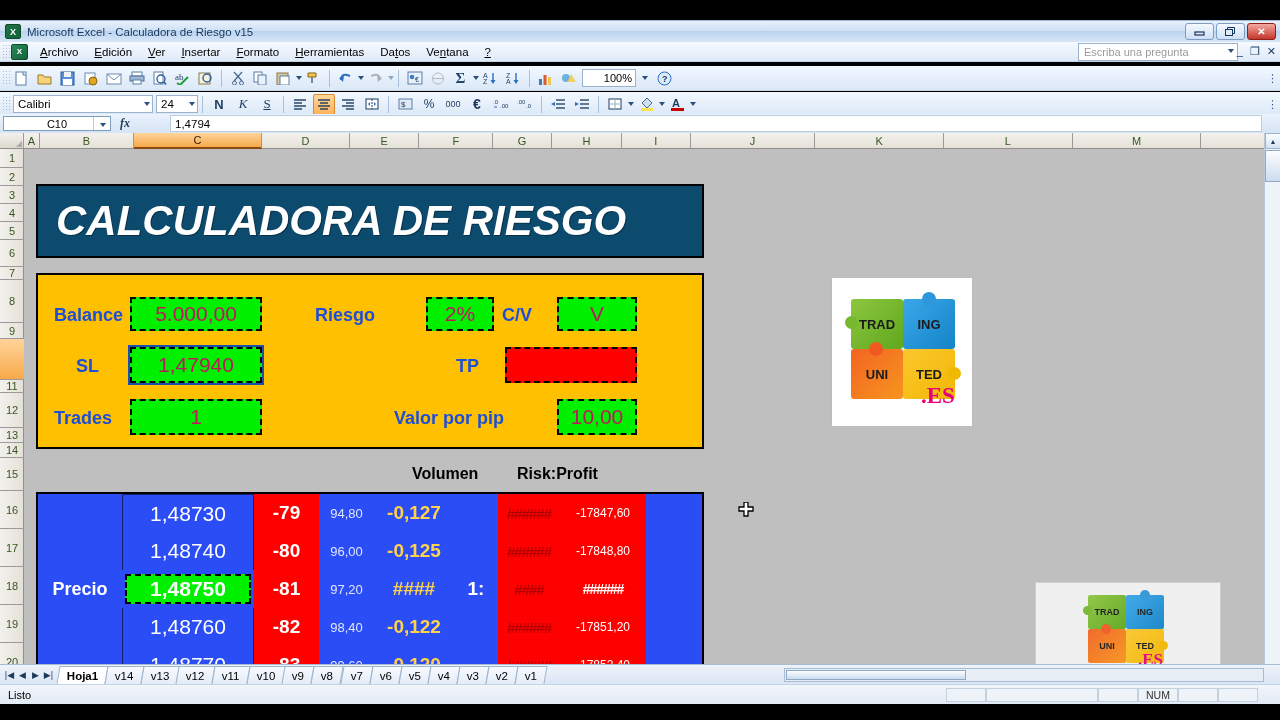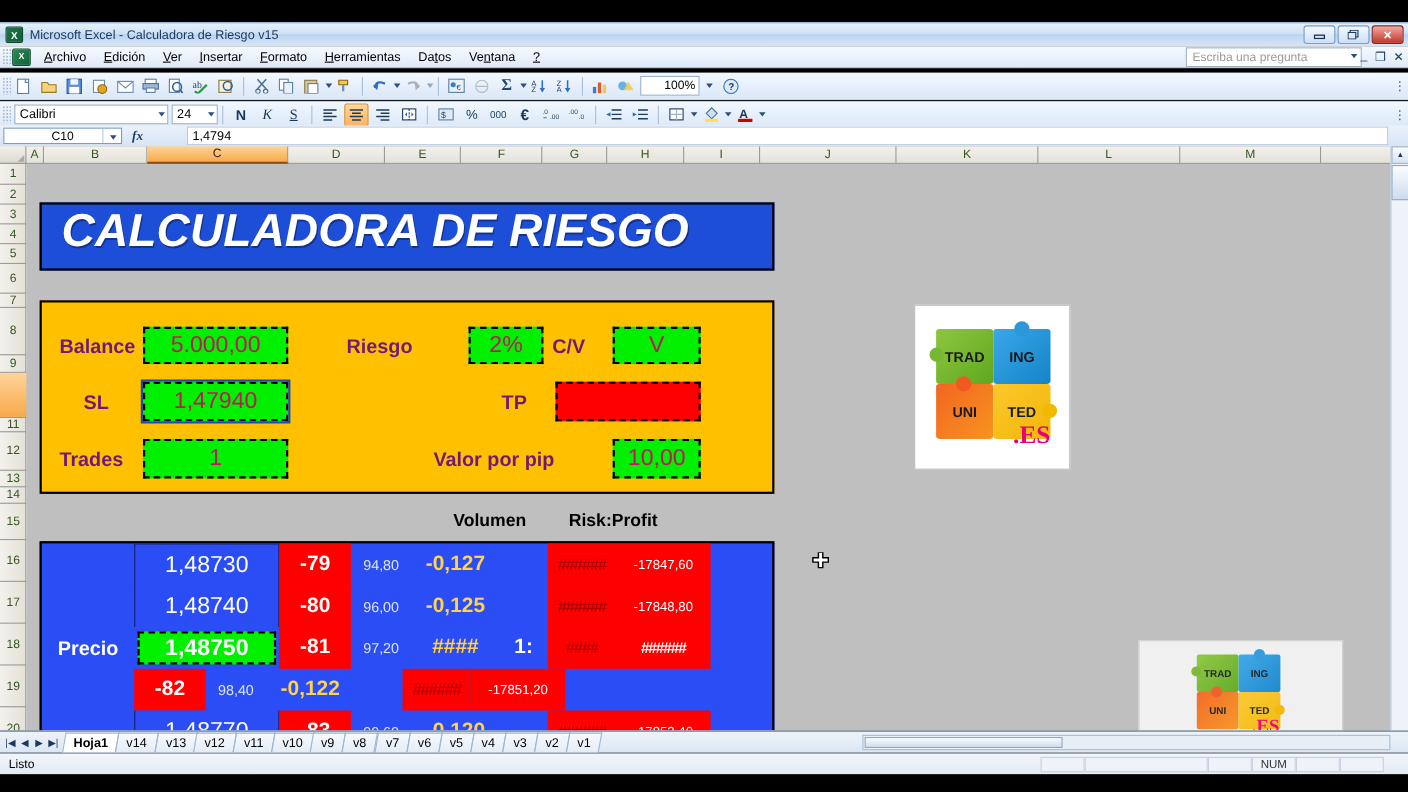--- a/index.html
+++ b/index.html
@@ -151,35 +151,35 @@
     display:flex;align-items:center;justify-content:center;
     font-size:11px;color:#36551f;
   }
   .rh.sel{ background:linear-gradient(to bottom,#ffd49a,#f7a94a);color:#3a2000;border-right:2px solid #8b4a12;padding-left:34px;}
   .canvas{
     position:absolute;left:24px;top:16px;right:0;bottom:0;background:#bfbfbf;overflow:hidden;
   }
 
   
   .banner{
-    position:absolute;left:12px;top:35px;width:668px;height:62px;
-    background:#1d4ed8;border:2px solid #000;
-    display:flex;align-items:flex-start;padding-left:18px;
+    position:absolute;left:12px;top:35px;width:668px;height:74px;
+    background:#0c4a6e;border:2px solid #000;
+    display:flex;align-items:center;padding-left:18px;
   }
   .banner span{
     font-family:"Liberation Sans",sans-serif;font-weight:bold;font-style:italic;
     font-size:42px;color:#ffffff;letter-spacing:0px;
     text-shadow:1px 1px 0 rgba(0,0,0,.35);
   }
   .panel{
     position:absolute;left:12px;top:124px;width:668px;height:176px;
     background:#ffc000;border:2px solid #000;
   }
   .lbl{
-    position:absolute;font-weight:bold;color:#701a75;font-size:18px;
+    position:absolute;font-weight:bold;color:#1d4ed8;font-size:18px;
     font-family:"Liberation Sans",sans-serif; white-space:nowrap;
   }
   .cellbox{
     position:absolute;display:flex;align-items:center;justify-content:center;
     font-size:21px;color:#be185d;background:#00f000;border:2px dashed #000;
     font-family:"Liberation Sans",sans-serif;
   }
   .cellbox.red{ background:#ff0000; }
   .cellbox.active{ border:2px dashed #000; outline:2px solid #1a4fb0; outline-offset:0px; }
 
@@ -716,20 +716,21 @@
           <div class="tc c-pips">-81</div>
           <div class="tc c-vol1">97,20</div>
           <div class="tc c-vol2">####</div>
           <div class="tc c-rp">1:</div>
           <div class="tc c-rr1">####</div>
           <div class="tc c-rr2" style="font-weight:bold;font-size:14px;letter-spacing:-1px">######</div>
         </div>
 
         <div class="trow" style="top:114px">
           <div class="tc c-precio"></div>
+          <div class="tc c-price inner">1,48760</div>
           <div class="tc c-pips">-82</div>
           <div class="tc c-vol1">98,40</div>
           <div class="tc c-vol2">-0,122</div>
           <div class="tc c-rp"></div>
           <div class="tc c-rr1">######</div>
           <div class="tc c-rr2">-17851,20</div>
         </div>
 
         <div class="trow" style="top:152px">
           <div class="tc c-precio"></div>

